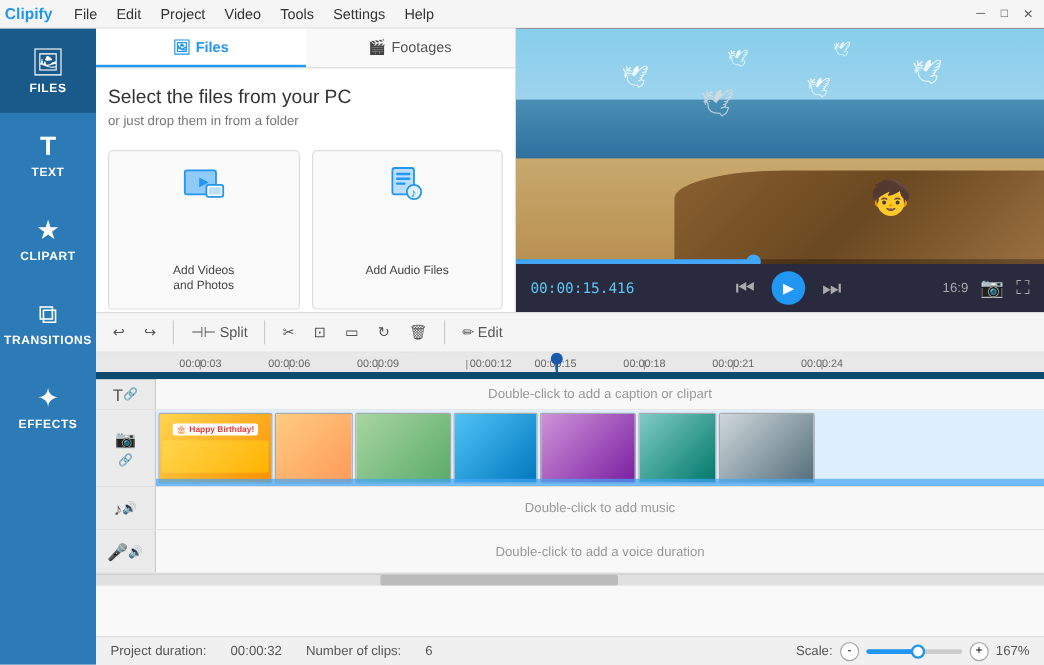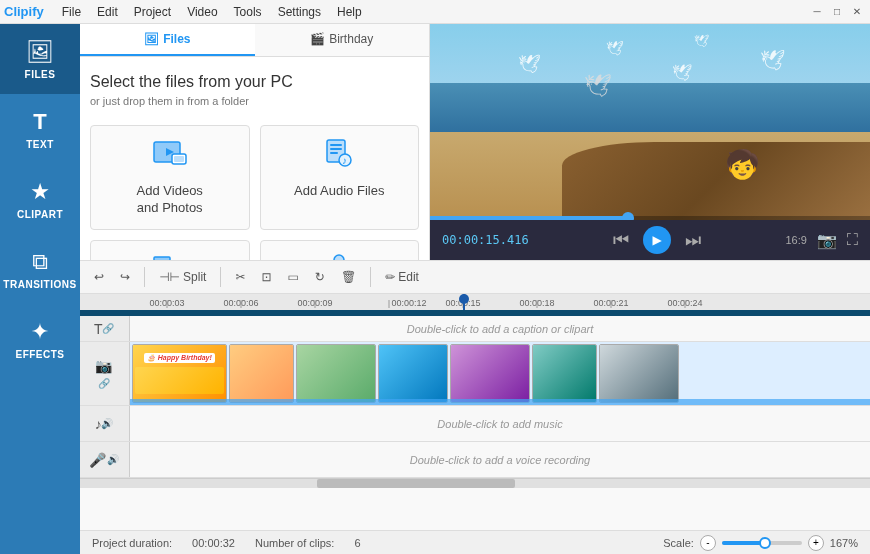--- a/index.html
+++ b/index.html
@@ -31,21 +31,21 @@
     .tab.active { background: white; border-bottom: 2px solid #2196F3; color: #2196F3; font-weight: 600; }
 
     
     .files-content { flex: 1; display: flex; flex-direction: column; align-items: flex-start; padding: 16px 10px; }
     .files-title { font-size: 16px; color: #333; font-weight: 500; text-align: center; margin-bottom: 4px; }
     .files-subtitle { font-size: 11px; color: #777; margin-bottom: 18px; }
 
     .action-grid { display: grid; grid-template-columns: 1fr 1fr; gap: 10px; width: 100%; margin-bottom: 14px; }
     .action-btn { border: 1px solid #ddd; border-radius: 4px; padding: 12px 8px; display: flex; flex-direction: column; align-items: center; cursor: pointer; background: #fafafa; gap: 6px; text-align: center; }
     .action-btn .icon { font-size: 28px; color: #2196F3; }
-    .action-btn .label { font-size: 13px; color: #444; line-height: 1.3; }
+    .action-btn .label { font-size: 10px; color: #444; line-height: 1.3; margin-top: 36px; }
 
     .webcam-link { color: #2196F3; font-size: 11px; cursor: pointer; text-decoration: underline; display: flex; align-items: center; gap: 4px; margin-top: 4px; }
 
     
     .preview-panel { flex: 1; background: #1a1a2e; display: flex; flex-direction: column; }
     .preview-video { flex: 1; background: #000; position: relative; overflow: hidden; }
 
     
     .scene { width: 100%; height: 100%; position: relative; overflow: hidden; }
     .sky { position: absolute; top: 0; left: 0; right: 0; height: 55%; background: linear-gradient(180deg, #87ceeb 0%, #b0d8f0 100%); }
@@ -69,21 +69,21 @@
     .create-video-btn { margin-left: auto; background: #4caf50; color: white; border: none; padding: 6px 16px; border-radius: 3px; font-size: 12px; font-weight: bold; cursor: pointer; letter-spacing: 0.5px; }
 
     
     .timeline { flex: 1; background: #f9f9f9; overflow: hidden; display: flex; flex-direction: column; }
     .timeline-ruler { height: 22px; background: #e8e8e8; border-bottom: 6px solid #0c4a6e; display: flex; align-items: flex-end; padding-bottom: 2px; position: relative; overflow: hidden; }
     .ruler-mark { position: absolute; bottom: 0; font-size: 9px; color: #666; transform: translateX(-50%); }
     .ruler-line { position: absolute; bottom: 0; width: 1px; height: 8px; background: #999; transform: translateX(-50%); }
     .timeline-row { display: flex; height: 36px; border-bottom: 1px solid #ddd; align-items: center; }
     .track-header { width: 50px; background: #ebebeb; border-right: 1px solid #ccc; height: 100%; display: flex; align-items: center; justify-content: center; flex-shrink: 0; }
     .track-icon { font-size: 14px; color: #555; cursor: pointer; }
-    .track-content { flex: 1; height: 100%; position: relative; overflow: hidden; font-style: italic; }
+    .track-content { flex: 1; height: 100%; position: relative; overflow: hidden; }
     .track-label { position: absolute; top: 50%; left: 50%; transform: translate(-50%, -50%); font-size: 11px; color: #999; white-space: nowrap; }
 
     .video-track { height: 60px; }
     .video-track .track-content { background: #e8f4ff; }
     .clip-container { display: flex; height: 100%; padding: 2px 0; gap: 2px; padding-left: 2px; }
     .clip { height: 100%; border-radius: 2px; overflow: hidden; flex-shrink: 0; position: relative; border: 1px solid #aaa; }
     .clip-thumb { width: 100%; height: 100%; object-fit: cover; display: flex; align-items: center; justify-content: center; font-size: 9px; font-weight: bold; }
     .clip1 { background: linear-gradient(135deg, #ffd54f, #ff8f00); width: 95px; }
     .clip2 { background: linear-gradient(135deg, #ffcc80, #e8a060); width: 65px; }
     .clip3 { background: linear-gradient(135deg, #a5d6a7, #66bb6a); width: 80px; }
@@ -152,21 +152,21 @@
     <div style="display:flex;flex:1;min-height:0;">
 
       <div class="content-panel">
         <div class="tabs">
           <div class="tab active">
             <span>🖼</span>
             <span>Files</span>
           </div>
           <div class="tab">
             <span>🎬</span>
-            <span>Birthday</span>
+            <span>Footages</span>
           </div>
         </div>
 
         <div class="files-content">
           <div class="files-title">Select the files from your PC</div>
           <div class="files-subtitle">or just drop them in from a folder</div>
 
           <div class="action-grid">
             <div class="action-btn">
               <span class="icon">
@@ -367,21 +367,21 @@
           <span class="track-label">Double-click to add music</span>
         </div>
       </div>
 
       <div class="timeline-row voice-track">
         <div class="track-header">
           <span class="track-icon">🎤</span>
           <span class="track-icon" style="font-size:10px;">🔊</span>
         </div>
         <div class="track-content">
-          <span class="track-label">Double-click to add a voice recording</span>
+          <span class="track-label">Double-click to add a voice duration</span>
         </div>
       </div>
 
       <div style="height:10px;background:#e0e0e0;border-top:1px solid #ccc;position:relative;">
         <div style="position:absolute;left:30%;width:25%;height:100%;background:#bbb;border-radius:2px;"></div>
       </div>
     </div>
 
     <div class="status-bar">
       <span class="status-item">Project duration:</span>

